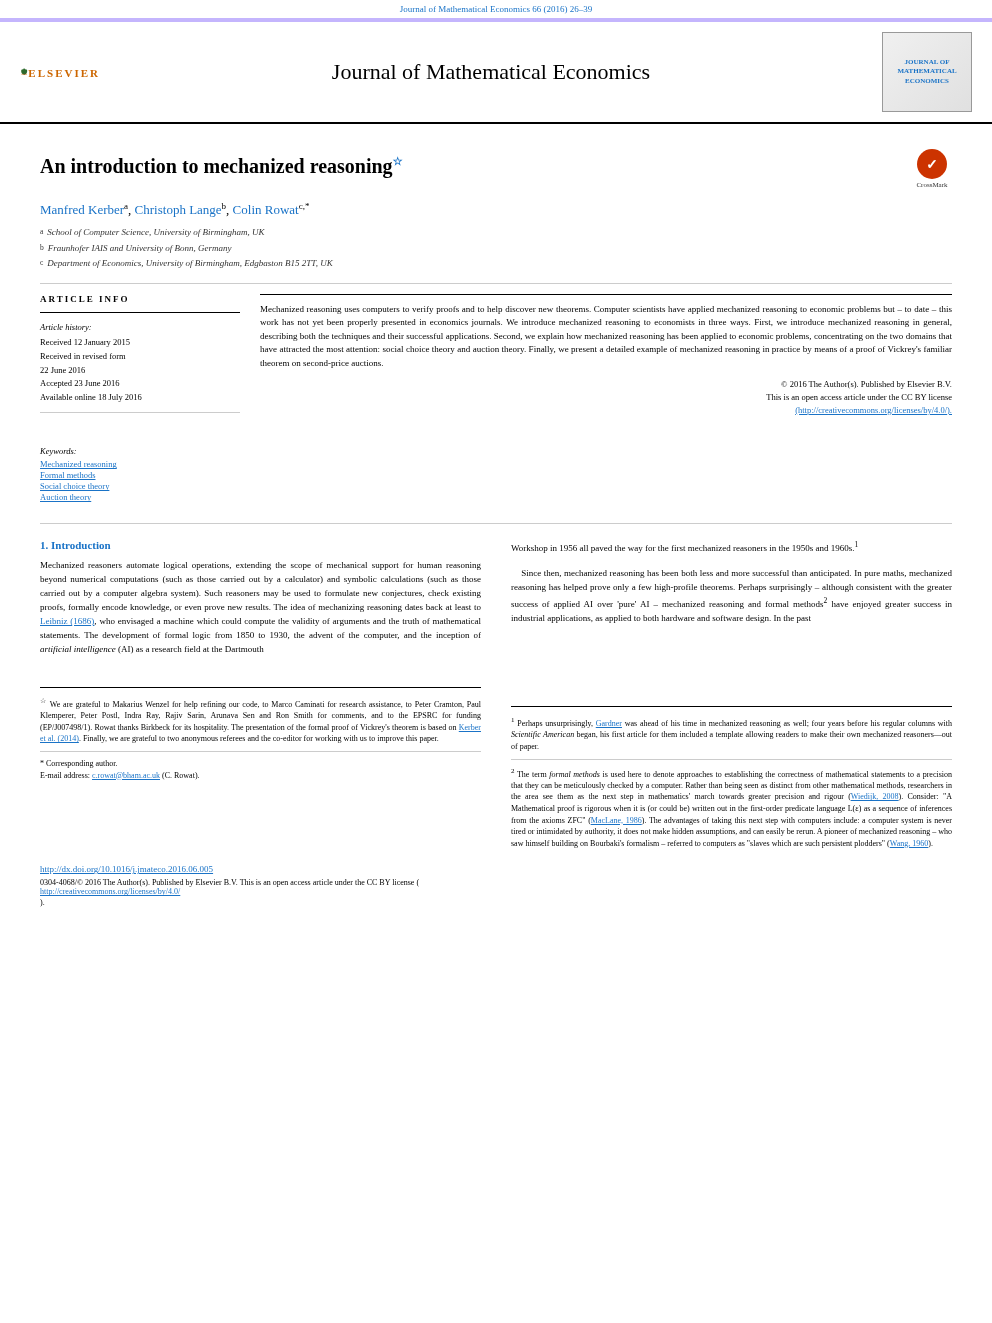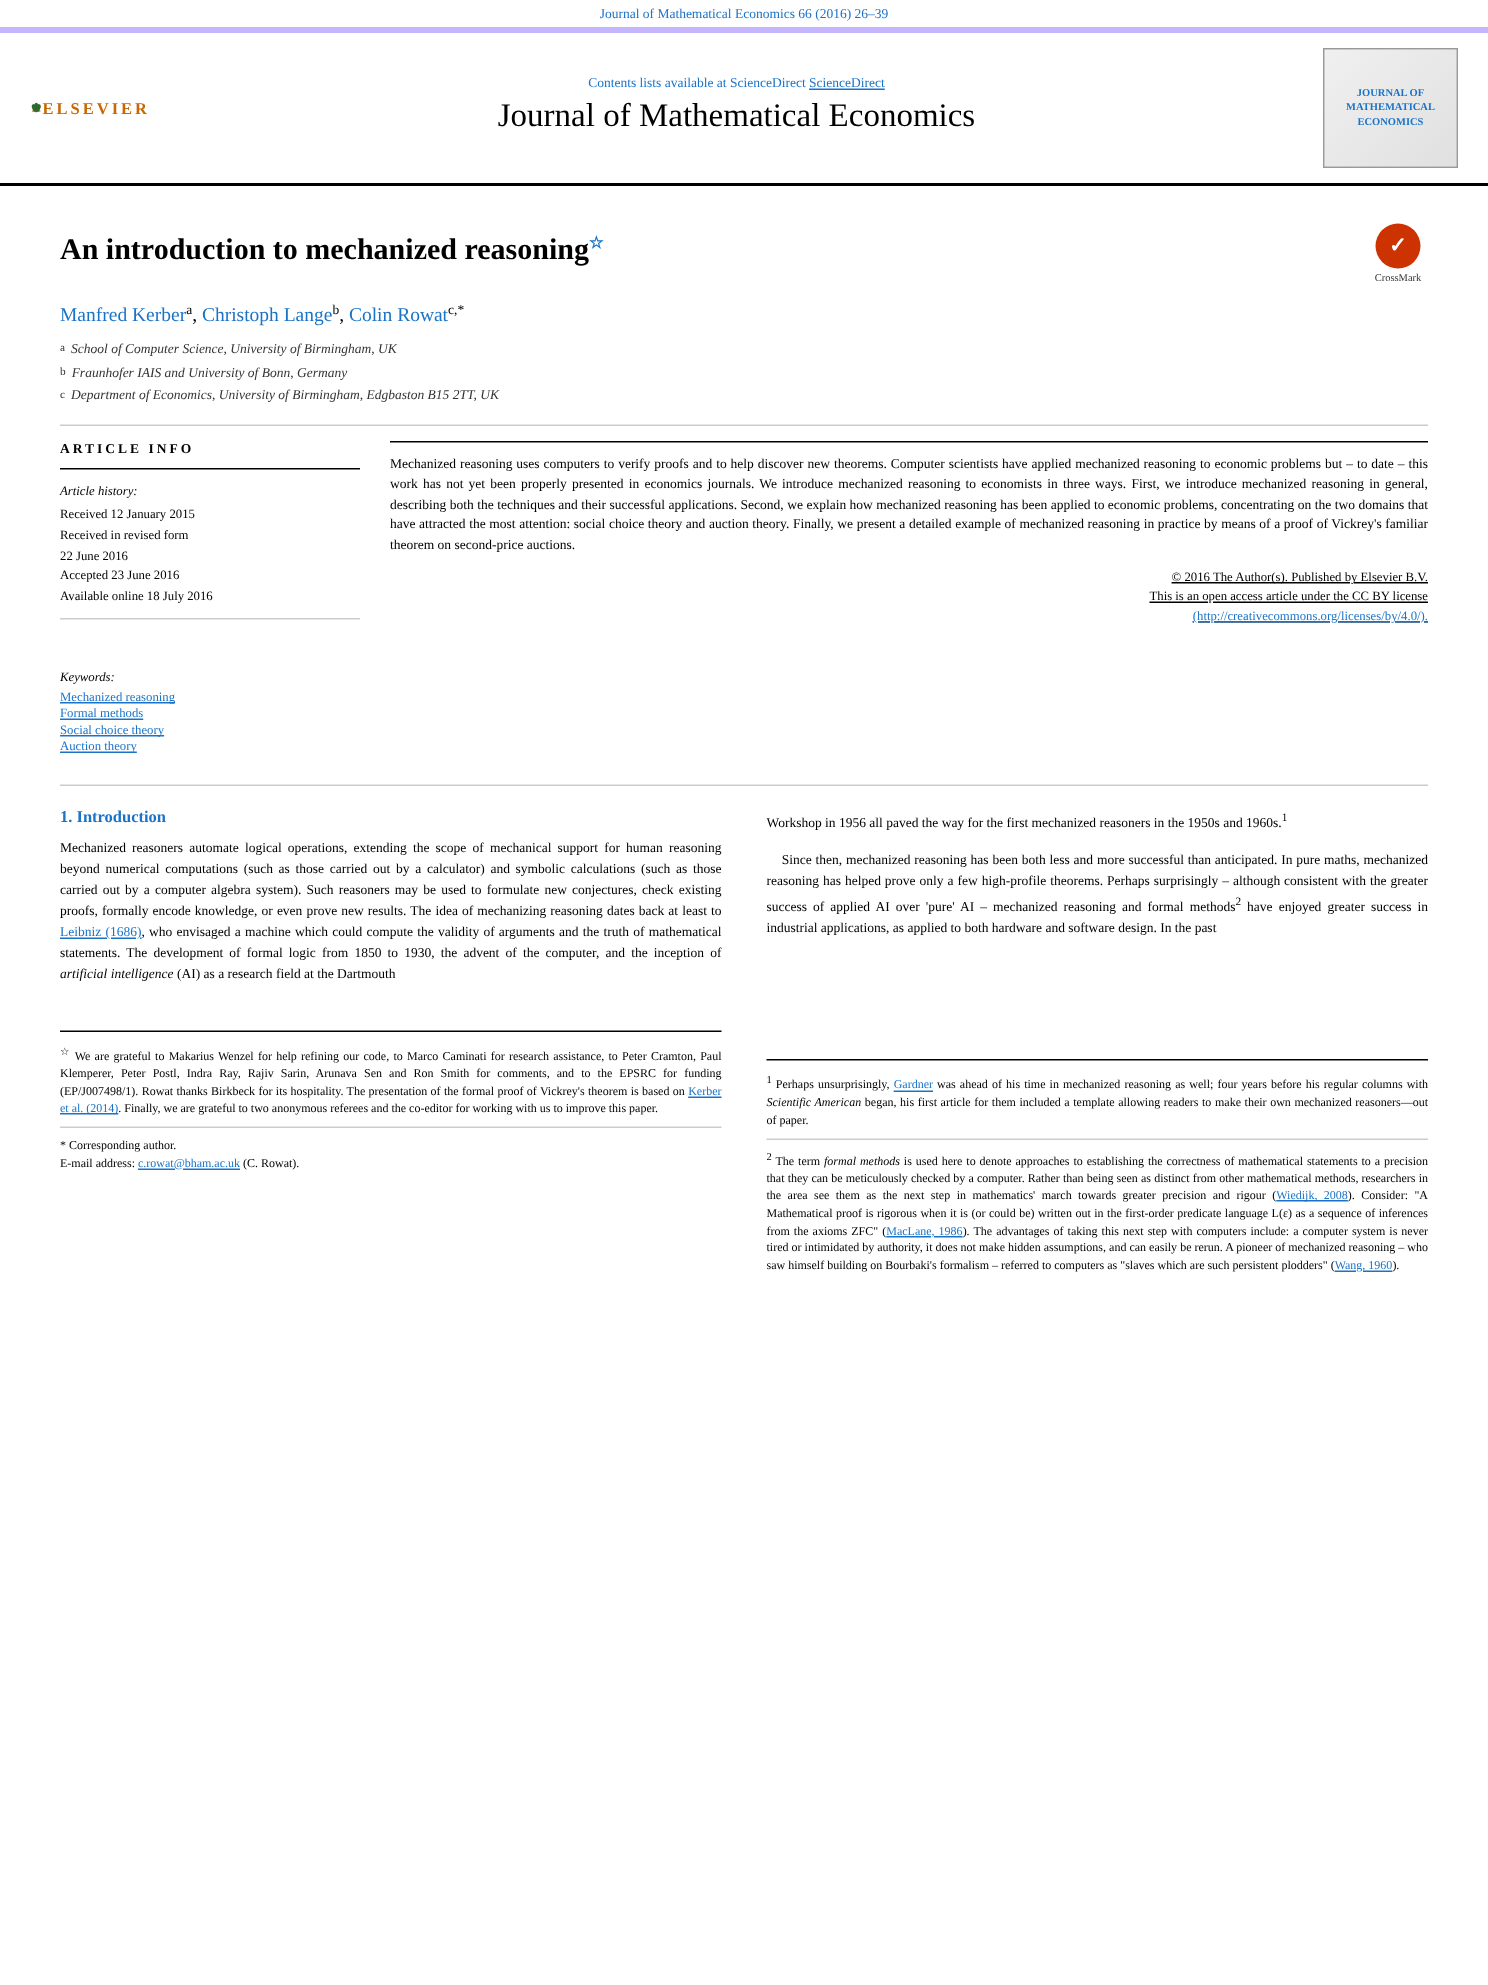--- a/index.html
+++ b/index.html
@@ -237,21 +237,20 @@
       line-height: 1.5;
       color: #000;
       text-align: justify;
     }
     .copyright-text {
       font-size: 8.5px;
       text-align: right;
       margin-top: 8px;
       color: #000;
       line-height: 1.5;
-      text-decoration: underline;
     }
     .copyright-text a { color: #1a73c7; margin-top: 40px; }
 
     
     .body-section {
       margin-top: 20px;
     }
     .body-divider {
       border-top: 1px solid #ccc;
       margin-bottom: 15px;
@@ -332,24 +331,20 @@
         <ellipse cx="30" cy="30" rx="18" ry="16" fill="#2d6a2d"></ellipse>
         <ellipse cx="18" cy="20" rx="10" ry="12" fill="#2d6a2d"></ellipse>
         <ellipse cx="42" cy="20" rx="10" ry="12" fill="#2d6a2d"></ellipse>
         <ellipse cx="30" cy="12" rx="8" ry="10" fill="#2d6a2d"></ellipse>
         <rect x="27" y="40" width="6" height="8" fill="#8B4513"></rect>
       </svg>
       <div class="elsevier-text">ELSEVIER</div>
     </div>
   </div>
   <div class="journal-header-center">
-    <div class="science-direct-link">
-      <span>Contents lists available at ScienceDirect</span>
-      <a href="#" style="color:#1a73c7;">ScienceDirect</a>
-    </div>
     <div class="journal-title-main">Journal of Mathematical Economics</div>
   </div>
   <div class="journal-header-right">
     <div style="font-size:7px;font-weight:bold;text-align:center;color:#1a73c7;line-height:1.3;">JOURNAL OF MATHEMATICAL ECONOMICS</div>
   </div>
 </div>
 
 <div class="main-content">
 
   <div class="article-title-section">
@@ -460,15 +455,21 @@
             <sup>1</sup> Perhaps unsurprisingly, <a href="#">Gardner</a> was ahead of his time in mechanized reasoning as well; four years before his regular columns with <em>Scientific American</em> began, his first article for them included a template allowing readers to make their own mechanized reasoners—out of paper.
           </div>
           <div class="footnote-divider"></div>
           <div class="footnote-text">
             <sup>2</sup> The term <em>formal methods</em> is used here to denote approaches to establishing the correctness of mathematical statements to a precision that they can be meticulously checked by a computer. Rather than being seen as distinct from other mathematical methods, researchers in the area see them as the next step in mathematics' march towards greater precision and rigour (<a href="#">Wiedijk, 2008</a>). Consider: "A Mathematical proof is rigorous when it is (or could be) written out in the first-order predicate language L(ε) as a sequence of inferences from the axioms ZFC" (<a href="#">MacLane, 1986</a>). The advantages of taking this next step with computers include: a computer system is never tired or intimidated by authority, it does not make hidden assumptions, and can easily be rerun. A pioneer of mechanized reasoning – who saw himself building on Bourbaki's formalism – referred to computers as "slaves which are such persistent plodders" (<a href="#">Wang, 1960</a>).
           </div>
         </div>
       </div>
     </div>
 
+    <div class="bottom-links">
+      <a href="#">http://dx.doi.org/10.1016/j.jmateco.2016.06.005</a>
+      <div class="bottom-copyright">
+        0304-4068/© 2016 The Author(s). Published by Elsevier B.V. This is an open access article under the CC BY license (<a href="#">http://creativecommons.org/licenses/by/4.0/</a>).
+      </div>
+    </div>
   </div>
 
 </div>
 
 </body></html>

